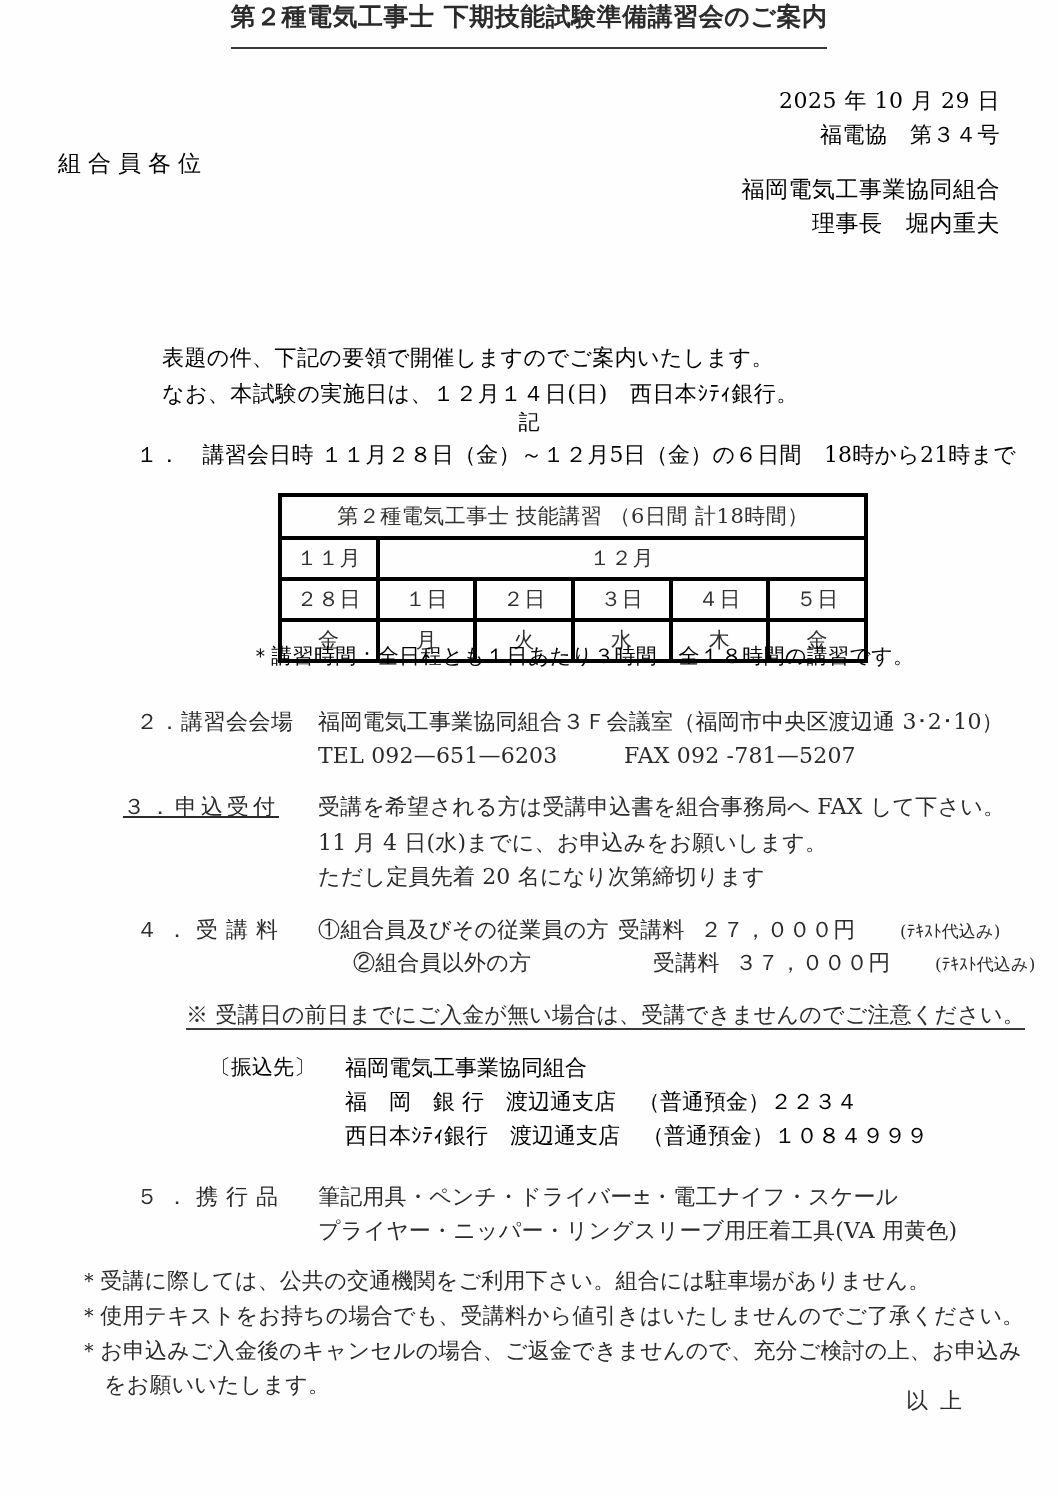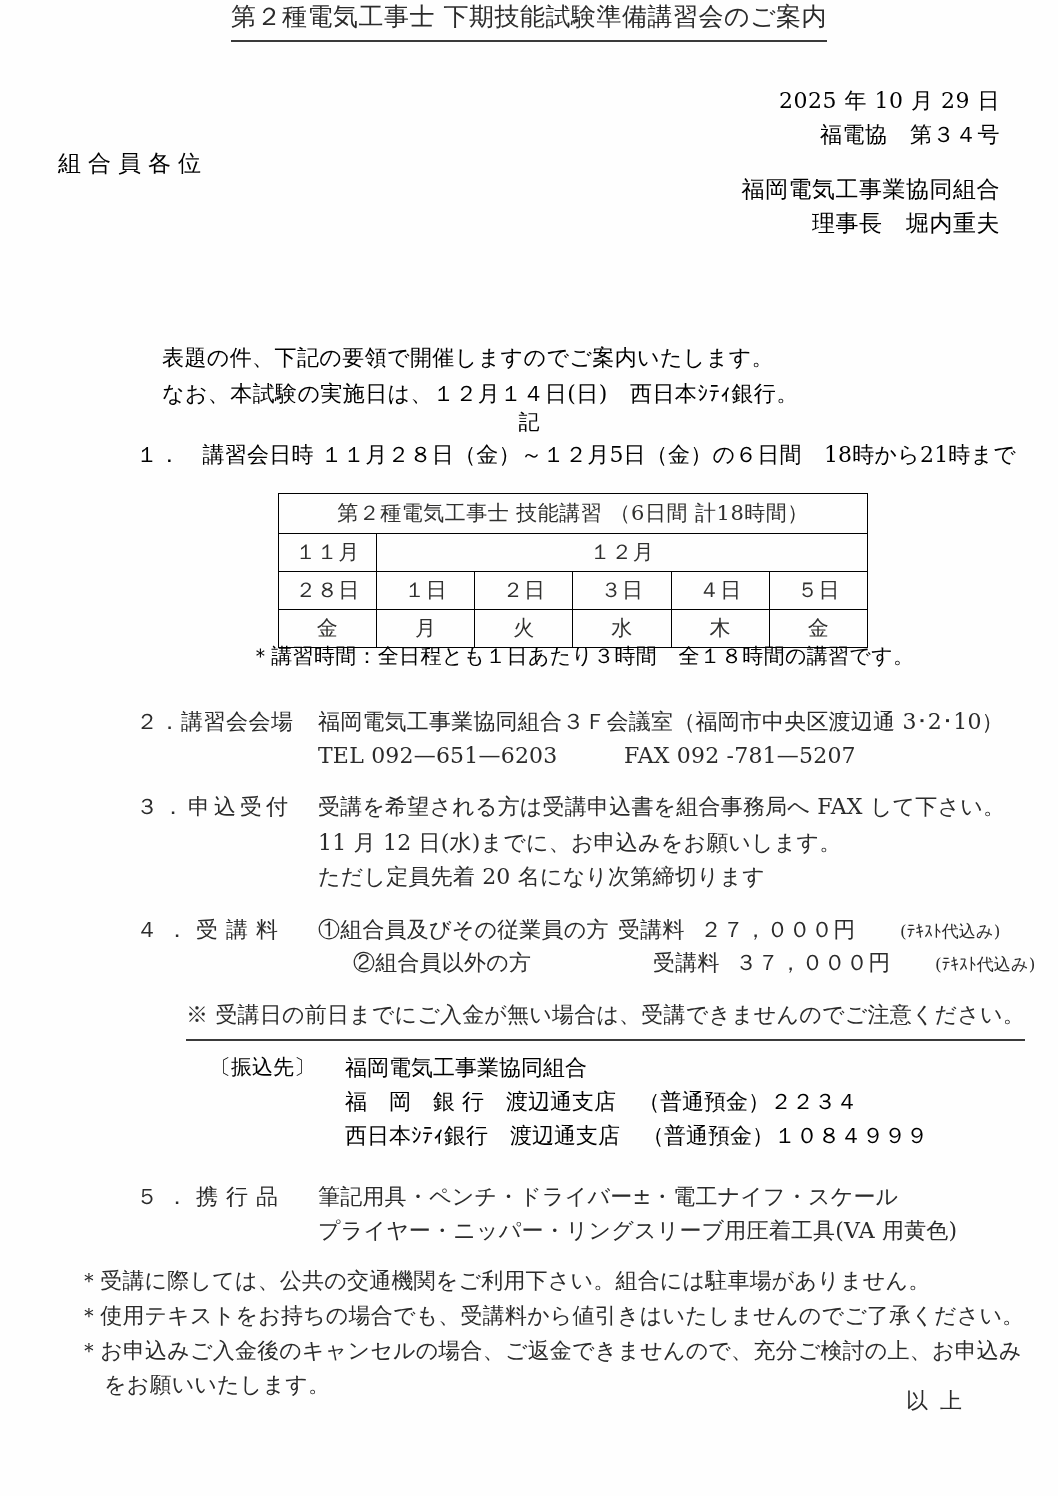--- a/index.html
+++ b/index.html
@@ -40,21 +40,22 @@
   
   #doc-title {
     left: 0; right: 0; top: 276px;
     text-align: center;
     font-size: 25px;
     letter-spacing: 0.5px;
     white-space: nowrap;
   }
   #doc-title span.u {
     border-bottom: 2px solid #3a3a3a;
-    padding-bottom: 9px;
+    padding-bottom: 16px;
+    font-weight: bold;
   }
 
   
   #intro-1 { left: 162px; top: 347px; font-size: 22px; letter-spacing: 0.4px; }
   #intro-2 { left: 162px; top: 383px; font-size: 22px; letter-spacing: 0.4px; }
   #ki-mark { left: 0; right: 0; top: 412px; text-align: center; font-size: 21px; }
 
   
   #item1 { left: 136px; top: 444px; font-size: 22px; letter-spacing: 0.2px; }
 
@@ -62,21 +63,21 @@
   #schedule-table {
     position: absolute;
     left: 278px;
     top: 493px;
     width: 590px;
     border-collapse: collapse;
     font-size: 21px;
     table-layout: fixed;
   }
   #schedule-table td {
-    border: 1px solid #000000;
+    border: 4px solid #000000;
     text-align: center;
     padding: 4px 0 5px 0;
     height: 24px;
     color: #30302f;
     letter-spacing: 0.5px;
     font-family: "DejaVu Serif", "Liberation Serif", serif;
   }
   #schedule-table tr.head td { font-size: 21px; padding: 5px 0 6px 0; }
 
   
@@ -91,39 +92,39 @@
   .item-body {
     position: absolute;
     font-size: 22px;
     white-space: nowrap;
     letter-spacing: 0.2px;
   }
   #item2-label { left: 136px; top: 707px; letter-spacing: 0.5px; }
   #item2-l1 { left: 318px; top: 707px; }
   #item2-l2 { left: 318px; top: 741px; }
 
-  #item3-label { left: 136px; top: 792px; letter-spacing: 4px; }
+  #item3-label { left: 123px; top: 792px; letter-spacing: 4px; text-decoration: underline; }
   #item3-l1 { left: 318px; top: 792px; }
   #item3-l2 { left: 318px; top: 828px; }
   #item3-l3 { left: 318px; top: 862px; }
 
   #item4-label { left: 136px; top: 915px; letter-spacing: 8px; }
   #item4-l1 { left: 318px; top: 915px; }
   #item4-l2 { left: 318px; top: 948px; margin-left: 35px; }
   .fee-mini { font-size: 17px; }
 
   
   #caution {
     position: absolute;
     left: 186px; top: 1000px;
     font-size: 22px;
     white-space: nowrap;
     letter-spacing: 0.2px;
   }
-  #caution span.u { border-bottom: 2px solid #3a3a3a; padding-bottom: 12px; }
+  #caution span.u { border-bottom: 2px solid #3a3a3a; padding-bottom: 1px; }
 
   
   #bank-label { left: 210px; top: 1057px; font-size: 21px; }
   #bank-l1 { left: 345px; top: 1057px; font-size: 22px; }
   #bank-l2 { left: 345px; top: 1091px; font-size: 22px; }
   #bank-l3 { left: 345px; top: 1125px; font-size: 22px; }
 
   #item5-label { left: 136px; top: 1182px; letter-spacing: 8px; }
   #item5-l1 { left: 318px; top: 1182px; }
   #item5-l2 { left: 318px; top: 1216px; }
@@ -186,21 +187,21 @@
     </table>
 
   <div class="t" id="table-note">＊講習時間：全日程とも１日あたり３時間　全１８時間の講習です。</div>
 
   <div class="item-label" id="item2-label">２．講習会会場</div>
   <div class="item-body" id="item2-l1">福岡電気工事業協同組合３Ｆ会議室（福岡市中央区渡辺通 3･2･10）</div>
   <div class="item-body" id="item2-l2">TEL 092—651—6203　　　FAX 092 -781—5207</div>
 
   <div class="item-label" id="item3-label">３．申込受付</div>
   <div class="item-body" id="item3-l1">受講を希望される方は受講申込書を組合事務局へ FAX して下さい。</div>
-  <div class="item-body" id="item3-l2">11 月 12 日(水)までに、お申込みをお願いします。</div>
+  <div class="item-body" id="item3-l2">11 月 4 日(水)までに、お申込みをお願いします。</div>
   <div class="item-body" id="item3-l3">ただし定員先着 20 名になり次第締切ります</div>
 
   <div class="item-label" id="item4-label">４．受講料</div>
   <div class="item-body" id="item4-l1">
     <span style="display:inline-block;width:300px">①組合員及びその従業員の方</span><span style="display:inline-block;width:82px">受講料</span><span style="display:inline-block;width:200px">２７，０００円</span><span class="fee-mini">(ﾃｷｽﾄ代込み)</span>
   </div>
   <div class="item-body" id="item4-l2">
     <span style="display:inline-block;width:300px">②組合員以外の方</span><span style="display:inline-block;width:82px">受講料</span><span style="display:inline-block;width:200px">３７，０００円</span><span class="fee-mini">(ﾃｷｽﾄ代込み)</span>
   </div>
 

